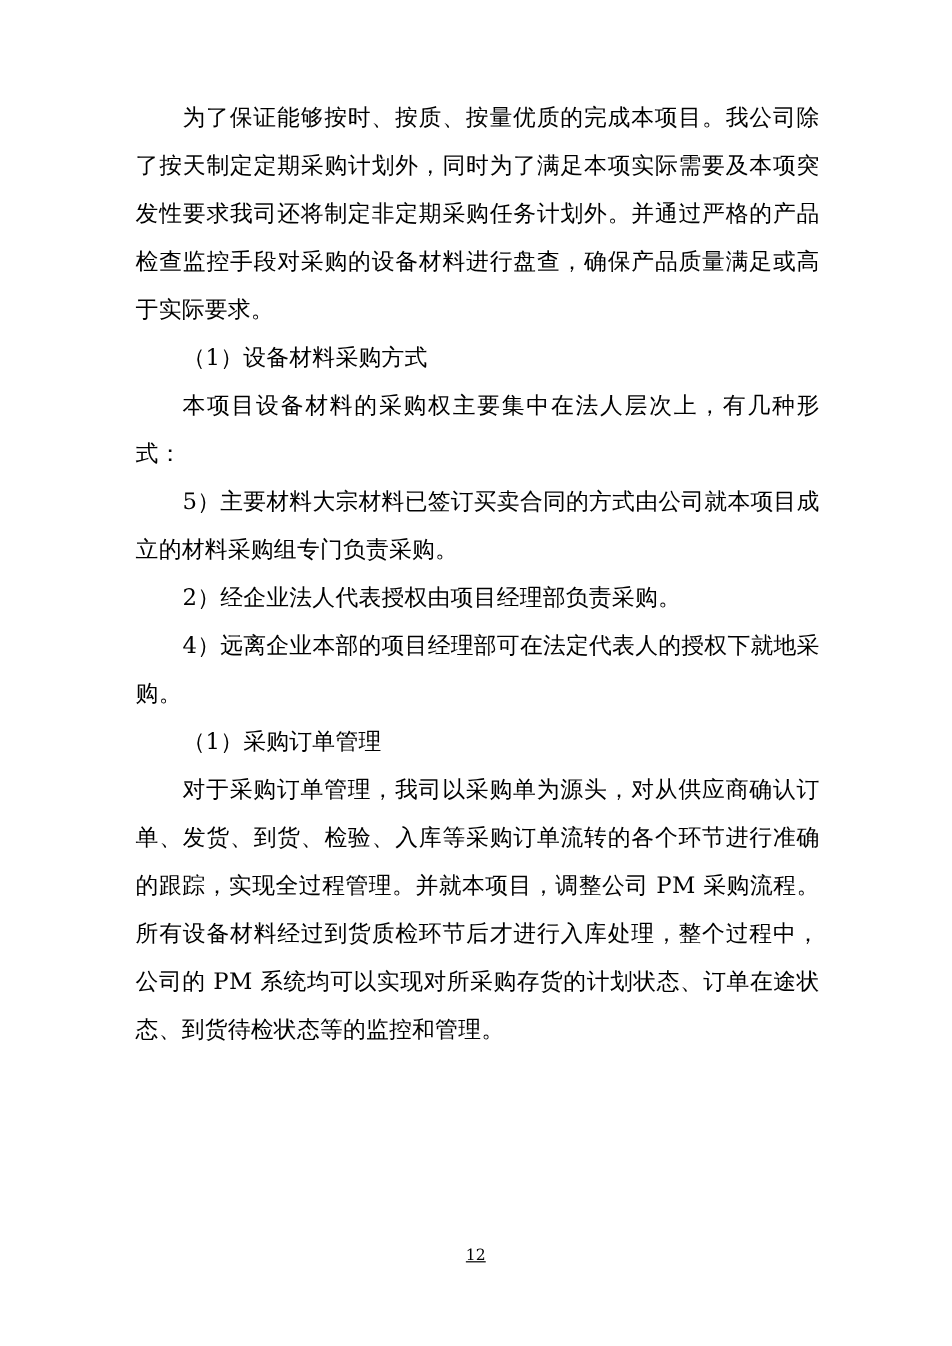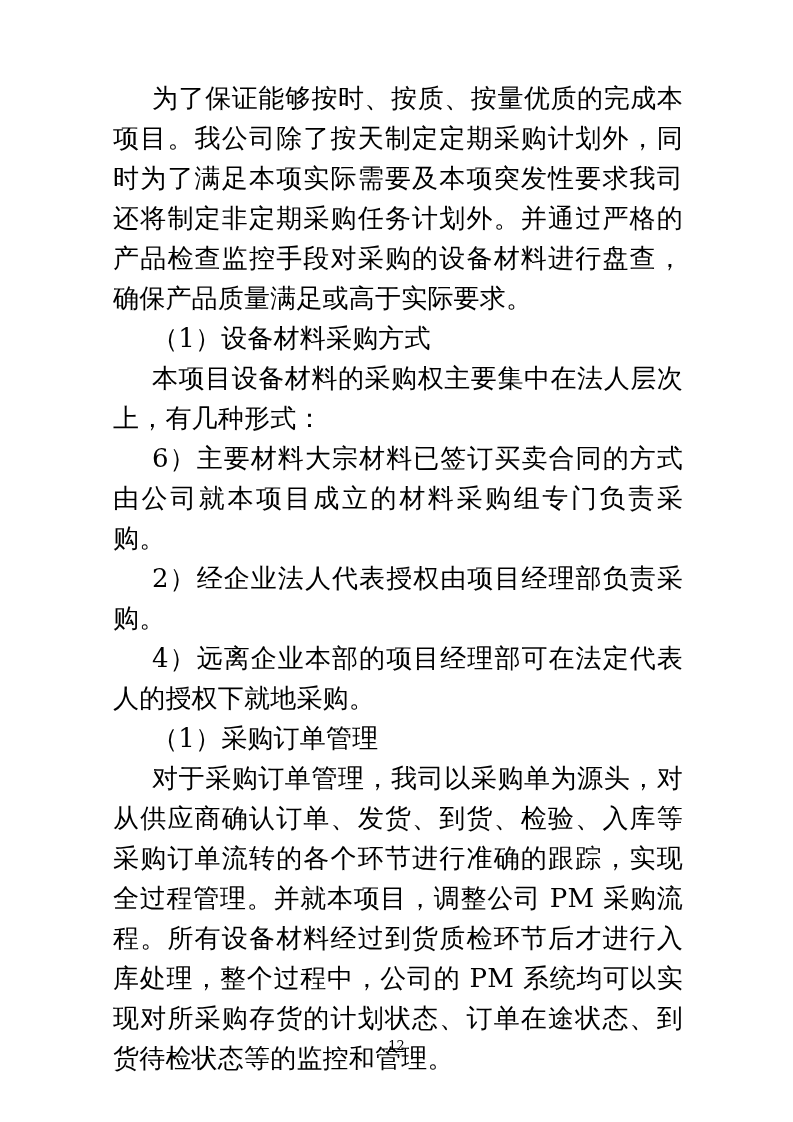--- a/index.html
+++ b/index.html
@@ -22,21 +22,21 @@
     box-sizing: border-box;
     background: #fff;
   }
   .content {
     position: absolute;
     left: 113px;
     top: 78px;
     width: 570px;
   }
   .para {
-    font-size: 26px;
+    font-size: 19px;
     line-height: 40px;
     text-align: justify;
     text-justify: inter-ideograph;
     margin: 0;
     letter-spacing: 0.2px;
   }
   .indent {
     text-indent: 39px;
   }
   .footer {
@@ -54,21 +54,21 @@
   }
 </style>
 </head>
 <body>
 
 <div class="page">
   <div class="content">
     <p class="para indent">为了保证能够按时、按质、按量优质的完成本项目。我公司除了按天制定定期采购计划外，同时为了满足本项实际需要及本项突发性要求我司还将制定非定期采购任务计划外。并通过严格的产品检查监控手段对采购的设备材料进行盘查，确保产品质量满足或高于实际要求。</p>
     <p class="para indent">（1）设备材料采购方式</p>
     <p class="para indent">本项目设备材料的采购权主要集中在法人层次上，有几种形式：</p>
-    <p class="para indent">6）主要材料大宗材料已签订买卖合同的方式由公司就本项目成立的材料采购组专门负责采购。</p>
+    <p class="para indent">5）主要材料大宗材料已签订买卖合同的方式由公司就本项目成立的材料采购组专门负责采购。</p>
     <p class="para indent">2）经企业法人代表授权由项目经理部负责采购。</p>
     <p class="para indent">4）远离企业本部的项目经理部可在法定代表人的授权下就地采购。</p>
     <p class="para indent">（1）采购订单管理</p>
     <p class="para indent">对于采购订单管理，我司以采购单为源头，对从供应商确认订单、发货、到货、检验、入库等采购订单流转的各个环节进行准确的跟踪，实现全过程管理。并就本项目，调整公司 PM 采购流程。所有设备材料经过到货质检环节后才进行入库处理，整个过程中，公司的 PM 系统均可以实现对所采购存货的计划状态、订单在途状态、到货待检状态等的监控和管理。</p>
   </div>
   <div class="footer">
     <span class="page-number">12</span>
   </div>
 </div>
 

